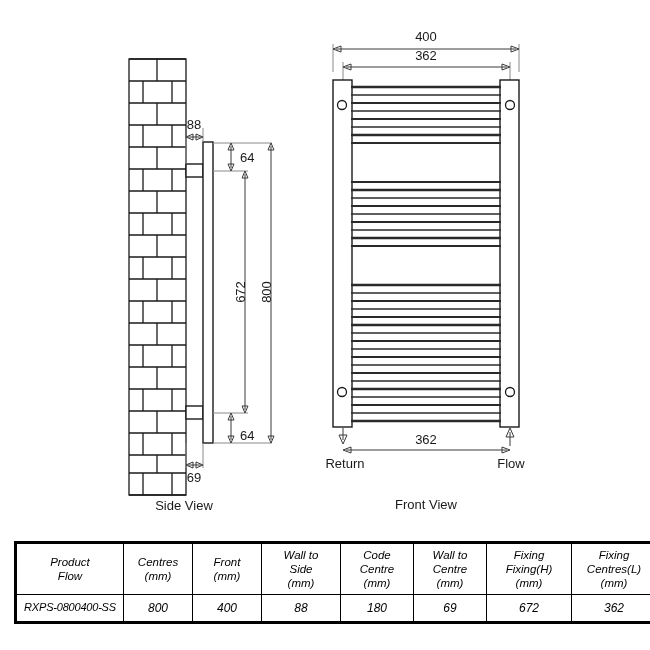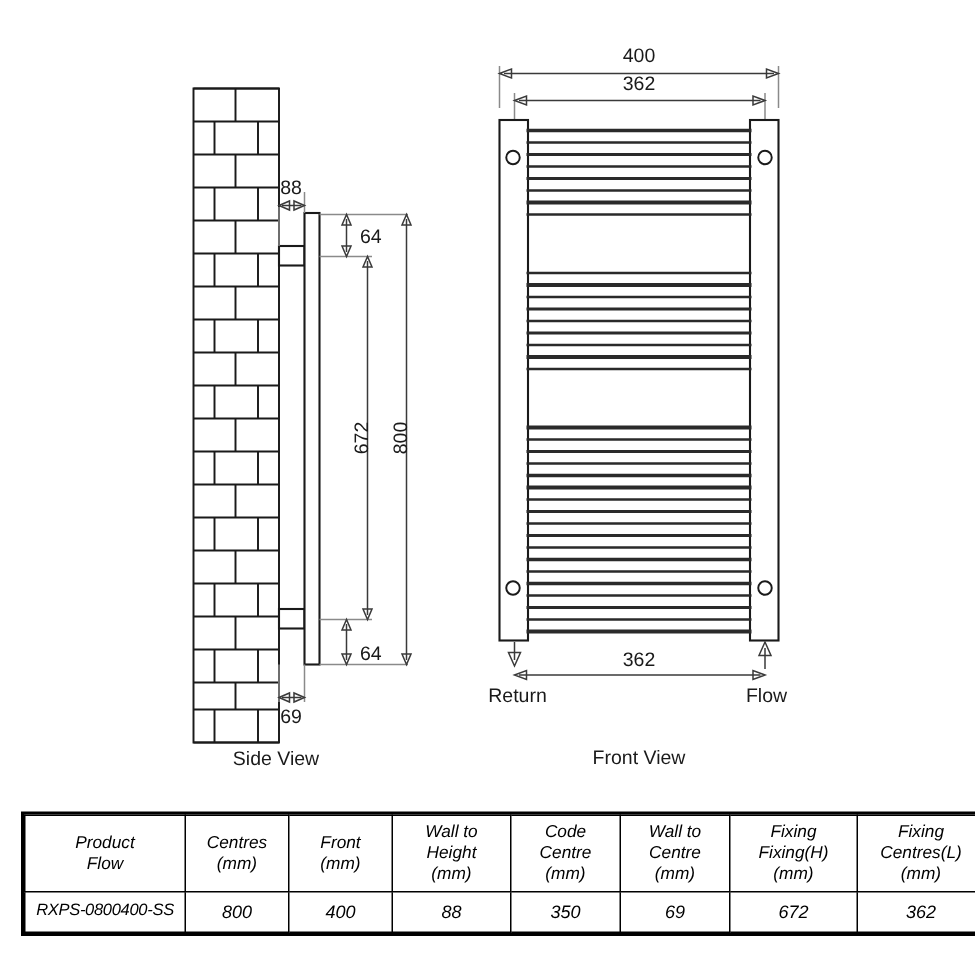--- a/index.html
+++ b/index.html
@@ -372,21 +372,21 @@
           <td style="width:66px">
             <div>Centres</div>
             <div>(mm)</div>
           </td>
           <td style="width:66px">
             <div>Front</div>
             <div>(mm)</div>
           </td>
           <td style="width:76px">
             <div>Wall to</div>
-            <div>Height</div>
+            <div>Side</div>
             <div>(mm)</div>
           </td>
           <td style="width:70px">
             <div>Code</div>
             <div>Centre</div>
             <div>(mm)</div>
           </td>
           <td style="width:70px">
             <div>Wall to</div>
             <div>Centre</div>
@@ -401,21 +401,21 @@
             <div>Fixing</div>
             <div>Centres(L)</div>
             <div>(mm)</div>
           </td>
         </tr>
         <tr class="value-row">
           <td class="code-cell">RXPS-0800400-SS</td>
           <td>800</td>
           <td>400</td>
           <td>88</td>
-          <td>350</td>
+          <td>180</td>
           <td>69</td>
           <td>672</td>
           <td>362</td>
         </tr>
       </tbody>
     </table>
   </div>
 </div>
 
 </body></html>

